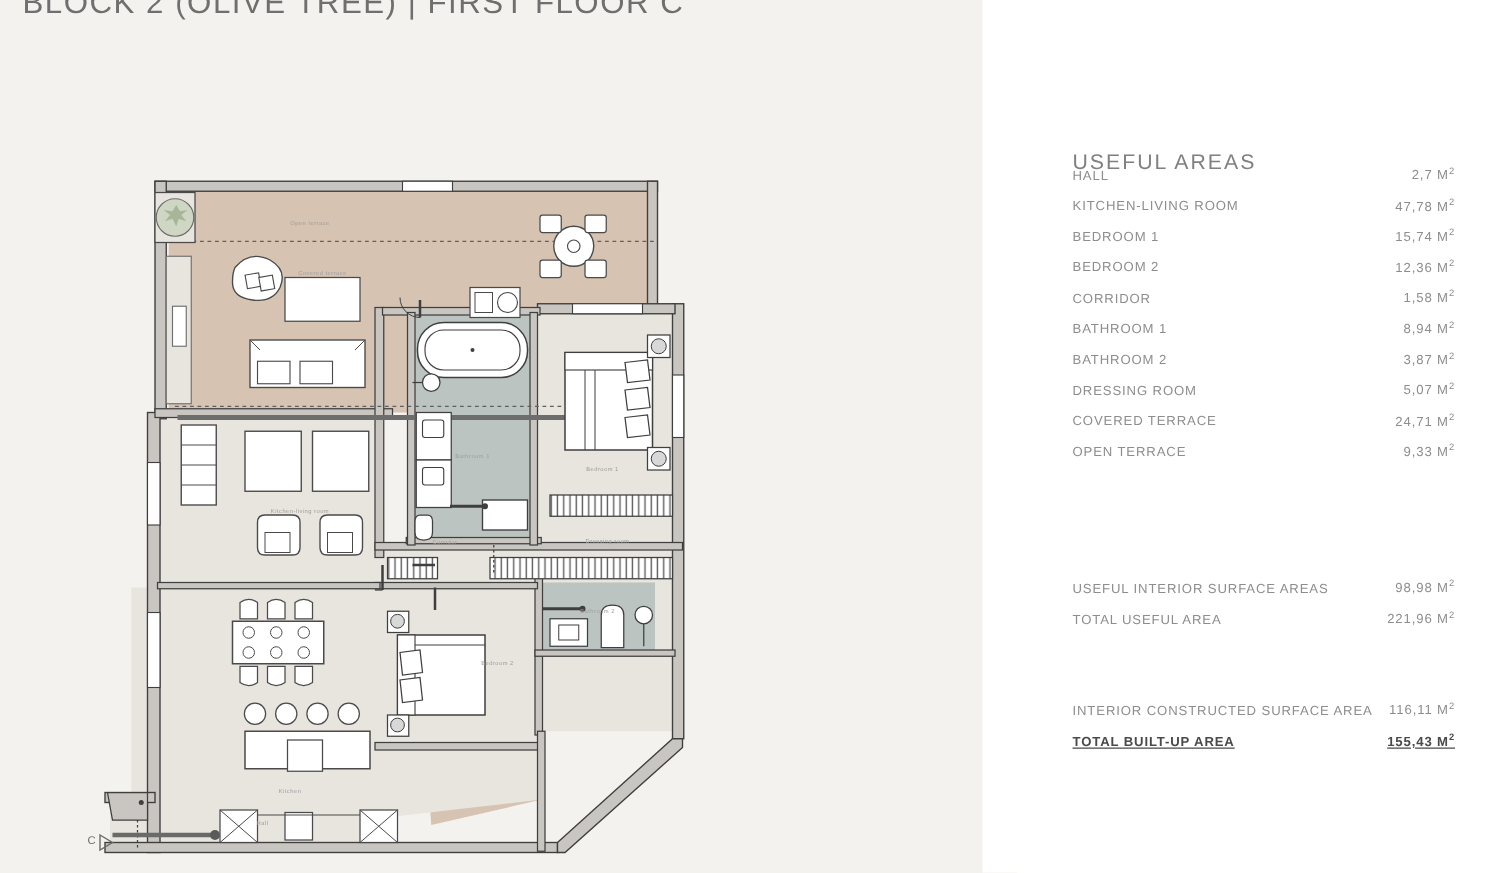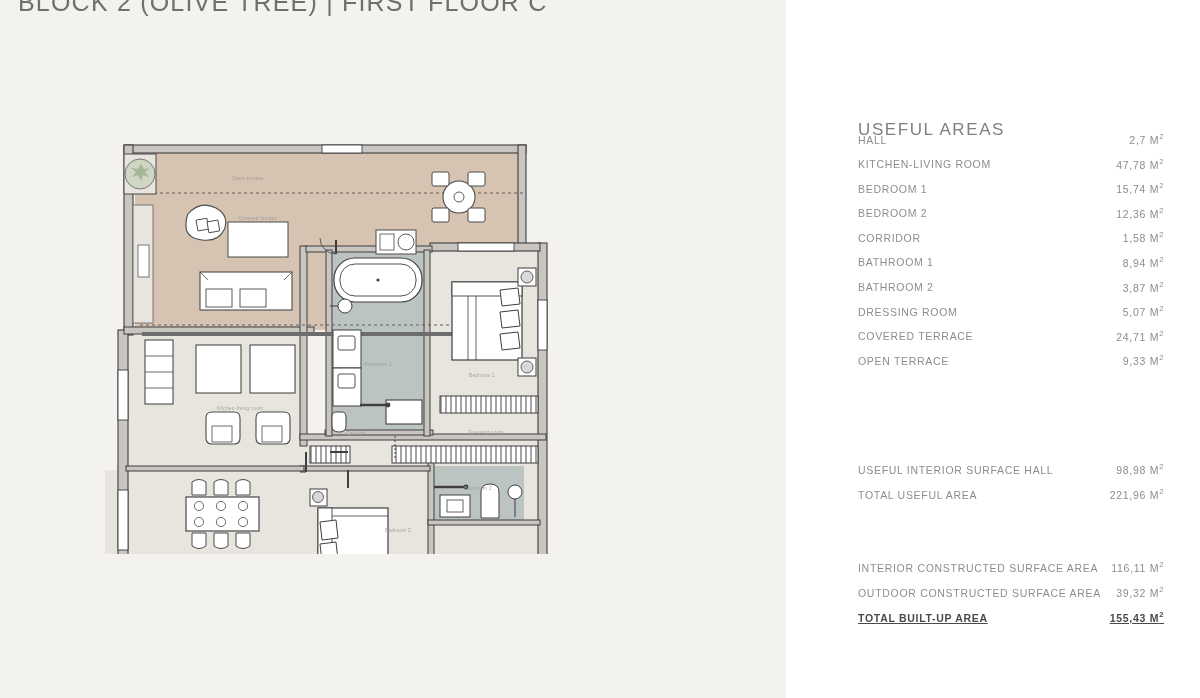--- a/index.html
+++ b/index.html
@@ -7,21 +7,21 @@
     width:1200px;height:698px;overflow:hidden;
     background:#f4f2ef;
     font-family:"Liberation Sans", sans-serif;
     color:#8a8a8a;
     position:relative;
   }
   #root{position:relative;width:1200px;height:698px;}
 
   
   .plan-panel{
-    position:absolute;left:0;top:0;width:786px;height:554px;
+    position:absolute;left:0;top:0;width:786px;height:698px;
     background:#f4f2ef;overflow:hidden;text-decoration:underline;
   }
   .plan-title{
     position:absolute;left:18px;top:-12px;
     font-size:25px;letter-spacing:1.2px;
     color:#6f6f6f;white-space:nowrap;
     font-family:"Liberation Sans", sans-serif;
     font-weight:400;
   }
 
@@ -401,37 +401,33 @@
       </div>
       <div class="area-row">
         <span class="lbl">OPEN TERRACE</span>
         <span class="val"><span>9,33 M</span><span class="m2">2</span></span>
       </div>
     </div>
 
 
     <div class="area-list" id="list-sum1">
       <div class="area-row">
-        <span class="lbl">USEFUL INTERIOR SURFACE HALL</span>
+        <span class="lbl">USEFUL INTERIOR SURFACE AREAS</span>
         <span class="val"><span>98,98 M</span><span class="m2">2</span></span>
       </div>
       <div class="area-row">
         <span class="lbl">TOTAL USEFUL AREA</span>
         <span class="val"><span>221,96 M</span><span class="m2">2</span></span>
       </div>
     </div>
 
     <div class="area-list" id="list-sum2">
       <div class="area-row">
         <span class="lbl">INTERIOR CONSTRUCTED SURFACE AREA</span>
         <span class="val"><span>116,11 M</span><span class="m2">2</span></span>
-      </div>
-      <div class="area-row">
-        <span class="lbl">OUTDOOR CONSTRUCTED SURFACE AREA</span>
-        <span class="val"><span>39,32 M</span><span class="m2">2</span></span>
       </div>
       <div class="area-row total">
         <span class="lbl">TOTAL BUILT-UP AREA</span>
         <span class="val"><span>155,43 M</span><span class="m2">2</span></span>
       </div>
     </div>
 
   </div>
 </div>
 

